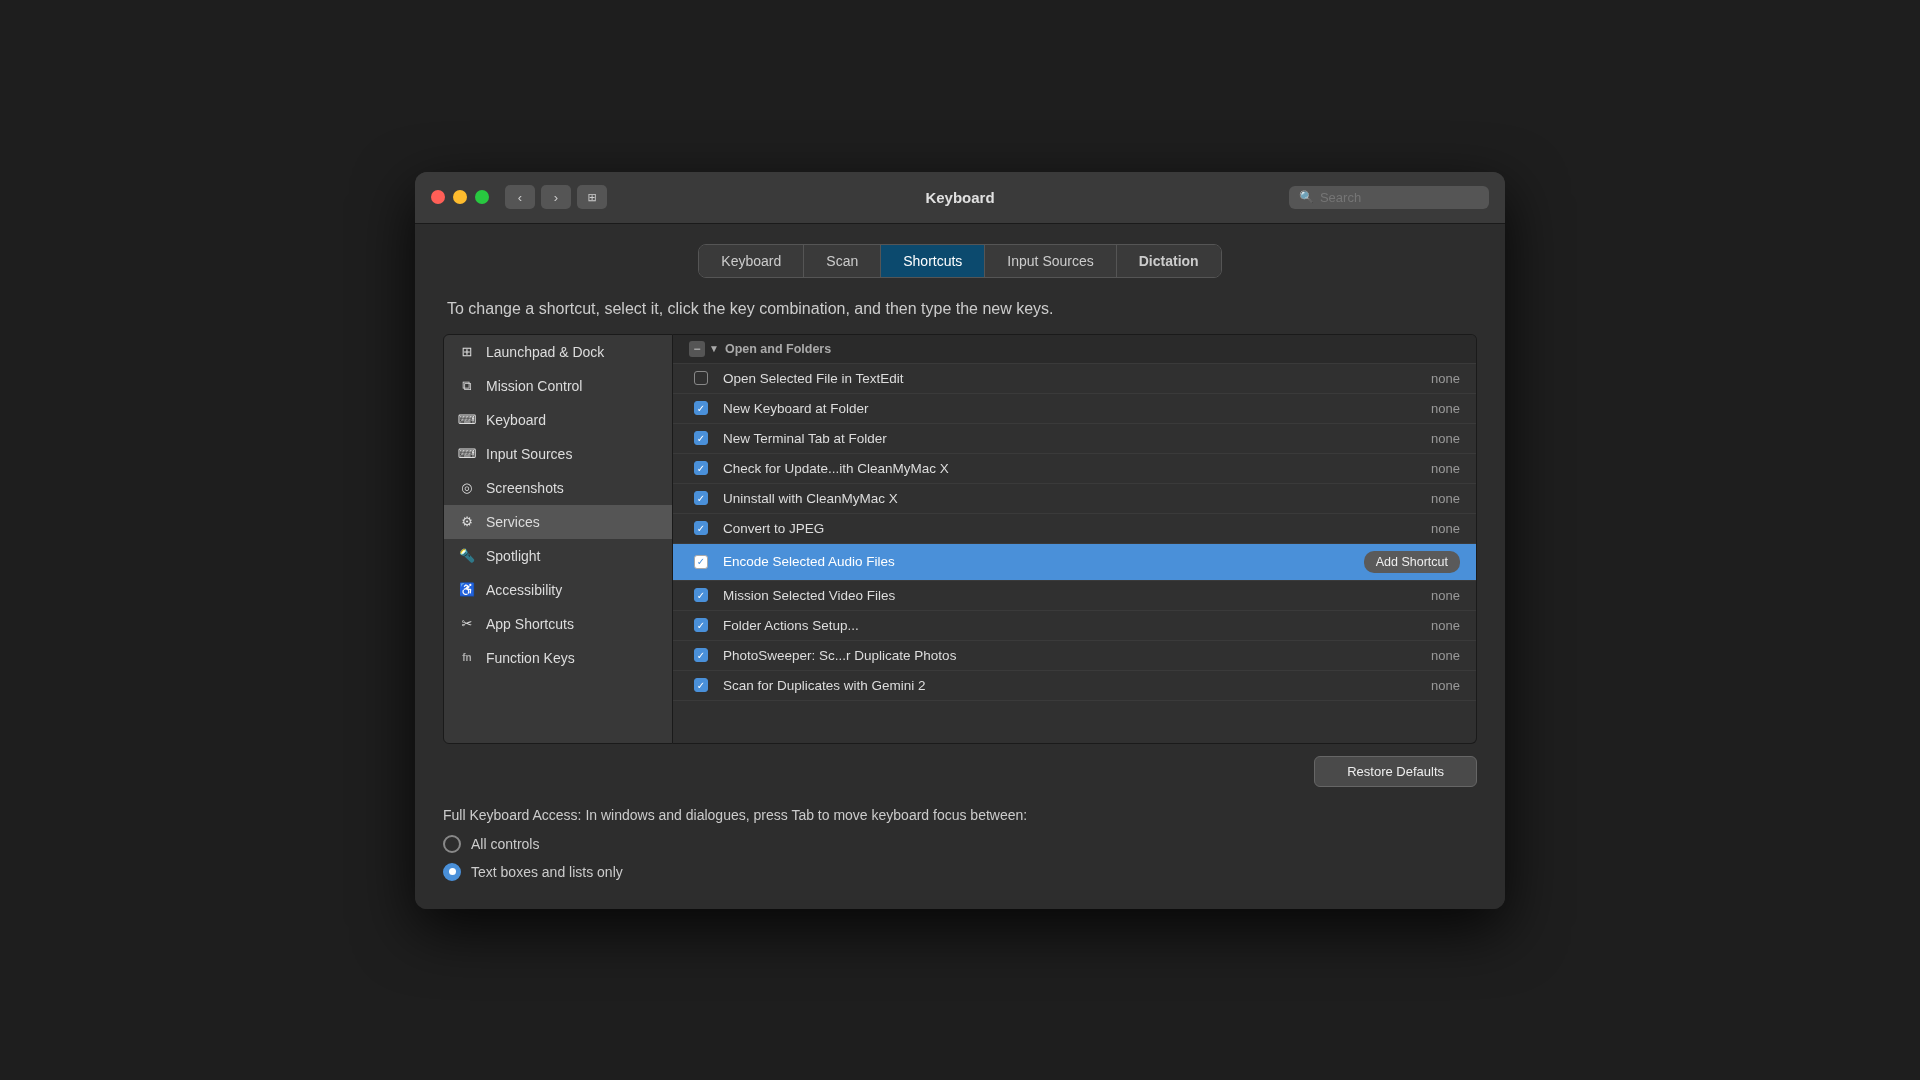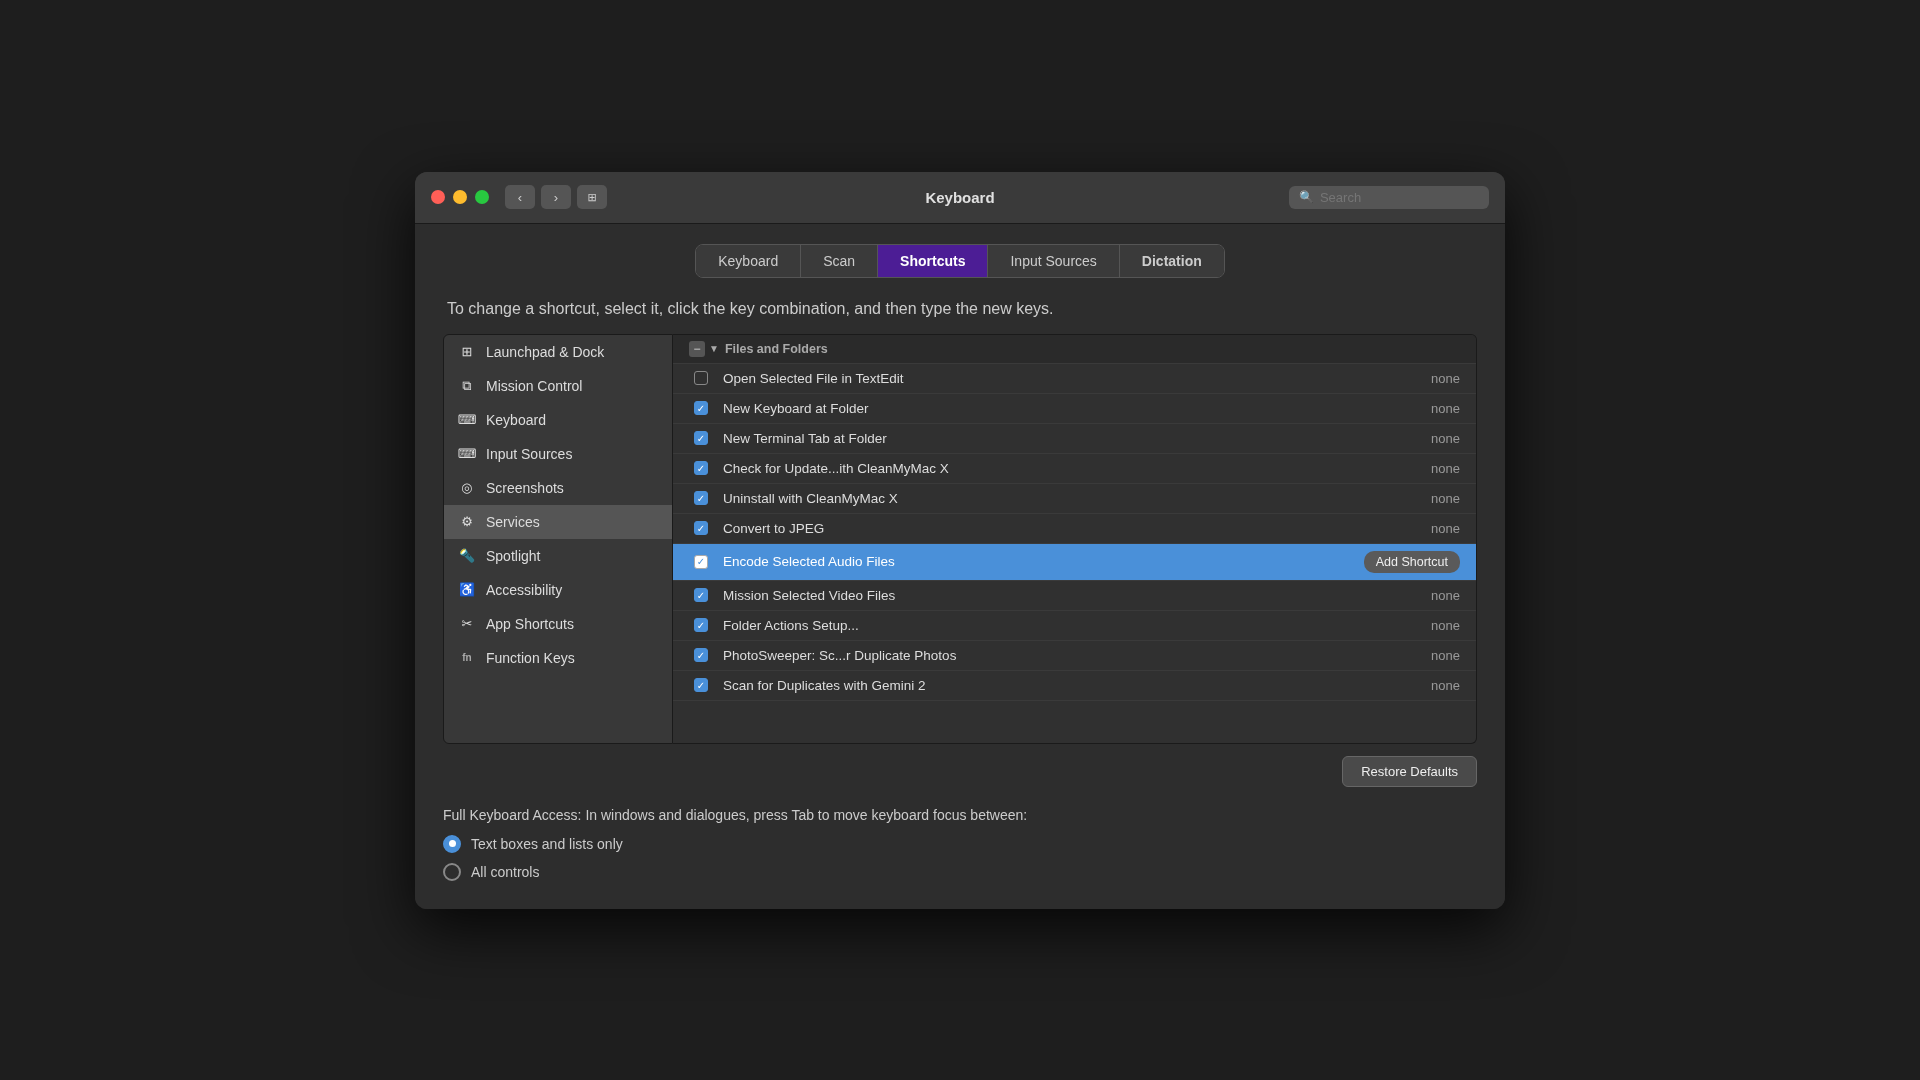--- a/index.html
+++ b/index.html
@@ -141,23 +141,23 @@
       font-size: 14px;
       color: #ccc;
       cursor: pointer;
       background: #3a3a3a;
       border: none;
       border-right: 1px solid #555;
       font-family: inherit;
     }
     .tab:last-child { border-right: none; font-weight: bold; }
     .tab.active {
-      background: #4c1d95;
+      background: #0c4a6e;
       color: #fff;
-      font-weight: 700;
+      font-weight: 400;
     }
 
     .instruction {
       color: #cccccc;
       font-size: 16px;
       margin-bottom: 16px;
       padding-left: 4px;
     }
 
     .main-area {
@@ -302,21 +302,21 @@
       justify-content: flex-end;
       margin-top: 12px;
     }
 
     .restore-btn {
       background: #4a4a4a;
       border: 1px solid #666;
       border-radius: 6px;
       color: #eee;
       font-size: 13px;
-      padding: 7px 18px;
+      padding: 7px 32px;
       cursor: pointer;
       font-family: inherit;
     }
 
     .keyboard-access {
       margin-top: 20px;
       color: #ccc;
       font-size: 14px;
     }
 
@@ -451,21 +451,21 @@
       </div>
 
       <div class="shortcut-table">
 
         <div class="shortcut-row group-header">
           <div class="checkbox-cell">
             <div class="minus-icon">−</div>
           </div>
           <div class="group-header-row">
             <span class="triangle">▼</span>
-            <span>Files and Folders</span>
+            <span>Open and Folders</span>
           </div>
         </div>
 
         <div class="shortcut-row">
           <div class="checkbox-cell">
             <div class="cb"></div>
           </div>
           <span class="shortcut-name">Open Selected File in TextEdit</span>
           <span class="shortcut-key">none</span>
         </div>
@@ -553,23 +553,23 @@
     </div>
 
     <div class="bottom-area">
       <button class="restore-btn">Restore Defaults</button>
     </div>
 
     <div class="keyboard-access">
       <span>Full Keyboard Access: In windows and dialogues, press Tab to move keyboard focus between:</span>
       <div class="radio-group">
         <div class="radio-item">
+          <div class="radio-circle"></div>
+          <span>All controls</span>
+        </div>
+        <div class="radio-item">
           <div class="radio-circle selected"></div>
           <span>Text boxes and lists only</span>
         </div>
-        <div class="radio-item">
-          <div class="radio-circle"></div>
-          <span>All controls</span>
-        </div>
       </div>
     </div>
   </div>
 </div>
 
 </body></html>

